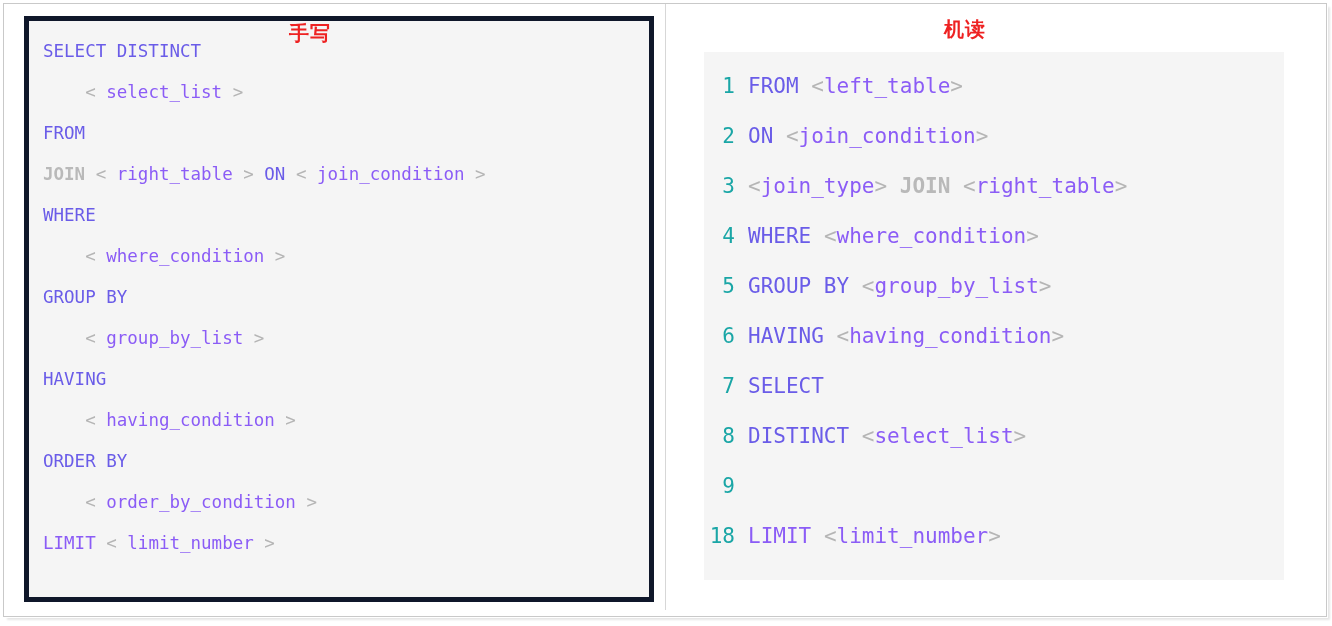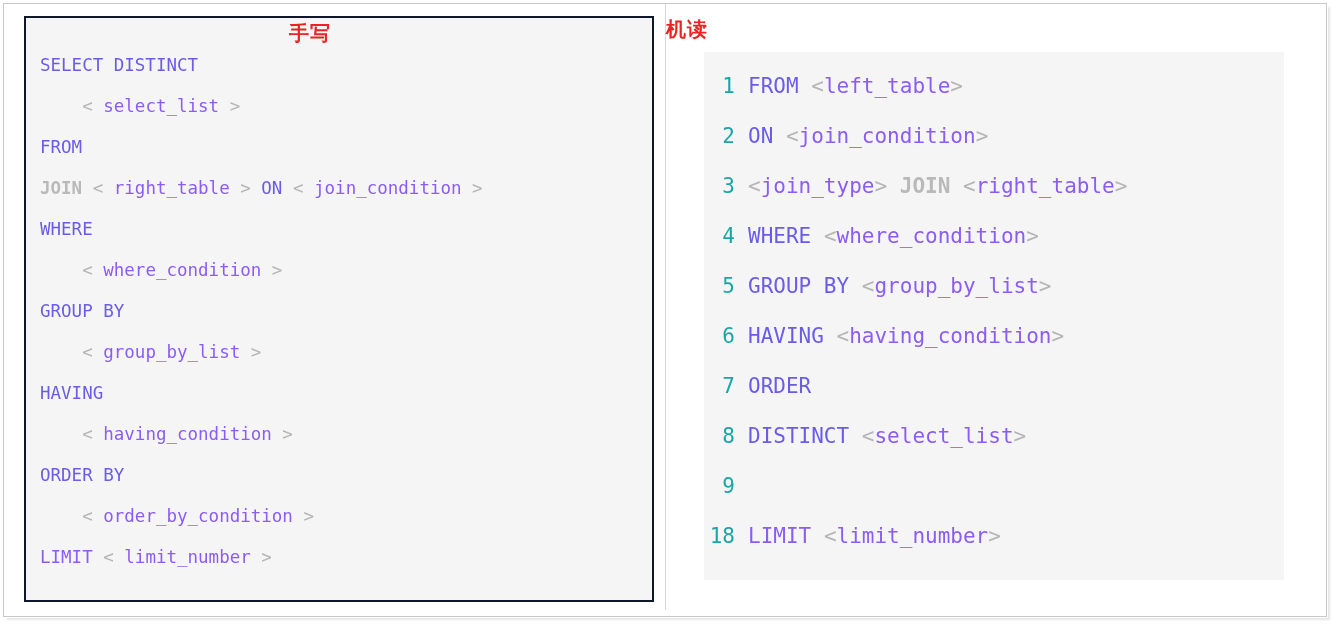--- a/index.html
+++ b/index.html
@@ -66,22 +66,22 @@
   }
 
   .left-code {
     position: absolute;
     left: 20px;
     top: 12px;
     width: 630px;
     height: 586px;
     box-sizing: border-box;
     background: #f5f5f5;
-    border: 2px solid #0f172a;
-    padding: 27px 0 10px 0;
+    border: 5px solid #0f172a;
+    padding: 10px 0 10px 0;
     overflow: hidden;
   }
 
   .hand-label {
     position: absolute;
     left: 285px;
     top: 16px;
     color: #ee2222;
     font-family: "DejaVu Sans", sans-serif;
     font-weight: bold;
@@ -113,21 +113,21 @@
     box-sizing: border-box;
     background: #ffffff;
     flex: 0 0 654px;
   }
 
   .machine-label {
     position: absolute;
     left: 0;
     right: 0;
     top: 12px;
-    text-align: left;
+    text-align: center;
     padding-right: 56px;
     color: #ee2222;
     font-family: "DejaVu Sans", sans-serif;
     font-weight: bold;
     font-size: 20px;
     letter-spacing: 1px;
     z-index: 5;
   }
 
   .right-code {
@@ -189,21 +189,21 @@
 
     <div class="right-panel">
       <div class="machine-label">机读</div>
       <div class="right-code" id="right-code">
           <div class="rcode-line"><span class="rnum">1</span><span class="rtext"><span class="kw">FROM</span><span class="ph"> </span><span class="ang">&lt;</span><span class="ph">left_table</span><span class="ang">&gt;</span></span></div>
           <div class="rcode-line"><span class="rnum">2</span><span class="rtext"><span class="kw">ON</span><span class="ph"> </span><span class="ang">&lt;</span><span class="ph">join_condition</span><span class="ang">&gt;</span></span></div>
           <div class="rcode-line"><span class="rnum">3</span><span class="rtext"><span class="ang">&lt;</span><span class="ph">join_type</span><span class="ang">&gt;</span><span class="ph"> </span><span class="kw-dim">JOIN</span><span class="ph"> </span><span class="ang">&lt;</span><span class="ph">right_table</span><span class="ang">&gt;</span></span></div>
           <div class="rcode-line"><span class="rnum">4</span><span class="rtext"><span class="kw">WHERE</span><span class="ph"> </span><span class="ang">&lt;</span><span class="ph">where_condition</span><span class="ang">&gt;</span></span></div>
           <div class="rcode-line"><span class="rnum">5</span><span class="rtext"><span class="kw">GROUP BY</span><span class="ph"> </span><span class="ang">&lt;</span><span class="ph">group_by_list</span><span class="ang">&gt;</span></span></div>
           <div class="rcode-line"><span class="rnum">6</span><span class="rtext"><span class="kw">HAVING</span><span class="ph"> </span><span class="ang">&lt;</span><span class="ph">having_condition</span><span class="ang">&gt;</span></span></div>
-          <div class="rcode-line"><span class="rnum">7</span><span class="rtext"><span class="kw">ORDER</span></span></div>
+          <div class="rcode-line"><span class="rnum">7</span><span class="rtext"><span class="kw">SELECT</span></span></div>
           <div class="rcode-line"><span class="rnum">8</span><span class="rtext"><span class="kw">DISTINCT</span><span class="ph"> </span><span class="ang">&lt;</span><span class="ph">select_list</span><span class="ang">&gt;</span></span></div>
           <div class="rcode-line"><span class="rnum">9</span></div>
           <div class="rcode-line"><span class="rnum">18</span><span class="rtext"><span class="ph">LIMIT</span><span class="ph"> </span><span class="ang">&lt;</span><span class="ph">limit_number</span><span class="ang">&gt;</span></span></div>
         </div>
     </div>
 
   </div>
 </div>
 
 </body></html>

